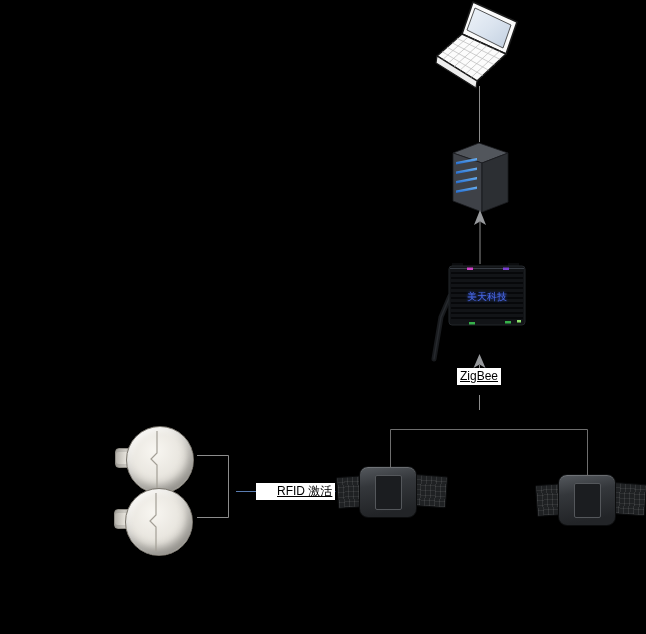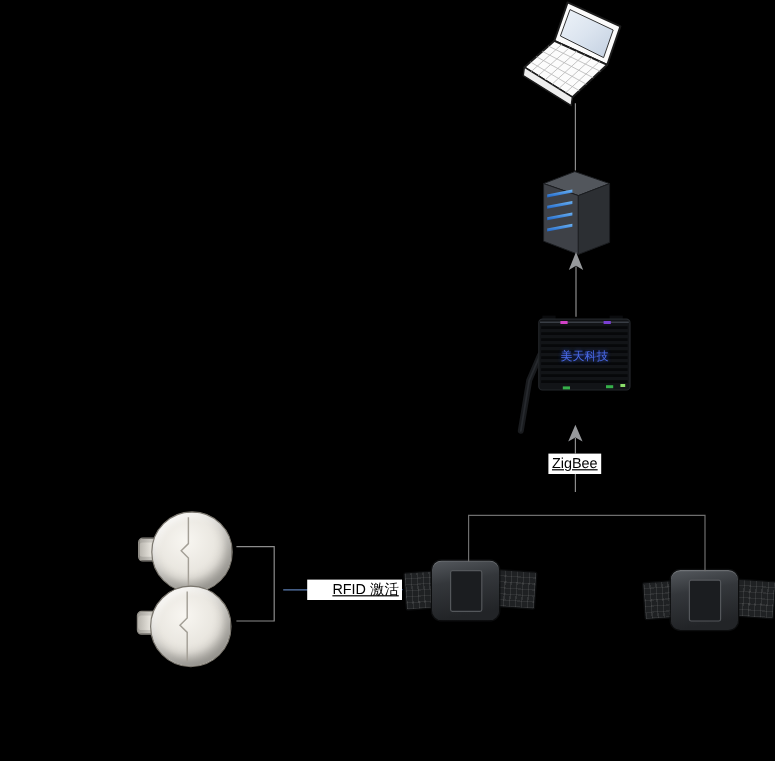--- a/index.html
+++ b/index.html
@@ -163,16 +163,16 @@
   </div>
 
   <div class="watch" style="left:536px;top:472px;">
     <div class="strap strap-l"></div>
     <div class="strap strap-r"></div>
     <div class="wbody">
       <div class="wscreen"></div>
     </div>
   </div>
 
-  <div class="flabel" style="left:457px;top:378px;">ZigBee</div>
+  <div class="flabel" style="left:457px;top:368px;">ZigBee</div>
   <div class="flabel" style="left:256px;top:483px;padding-left:21px;">RFID 激活</div>
 
 </div>
 
 </body></html>

